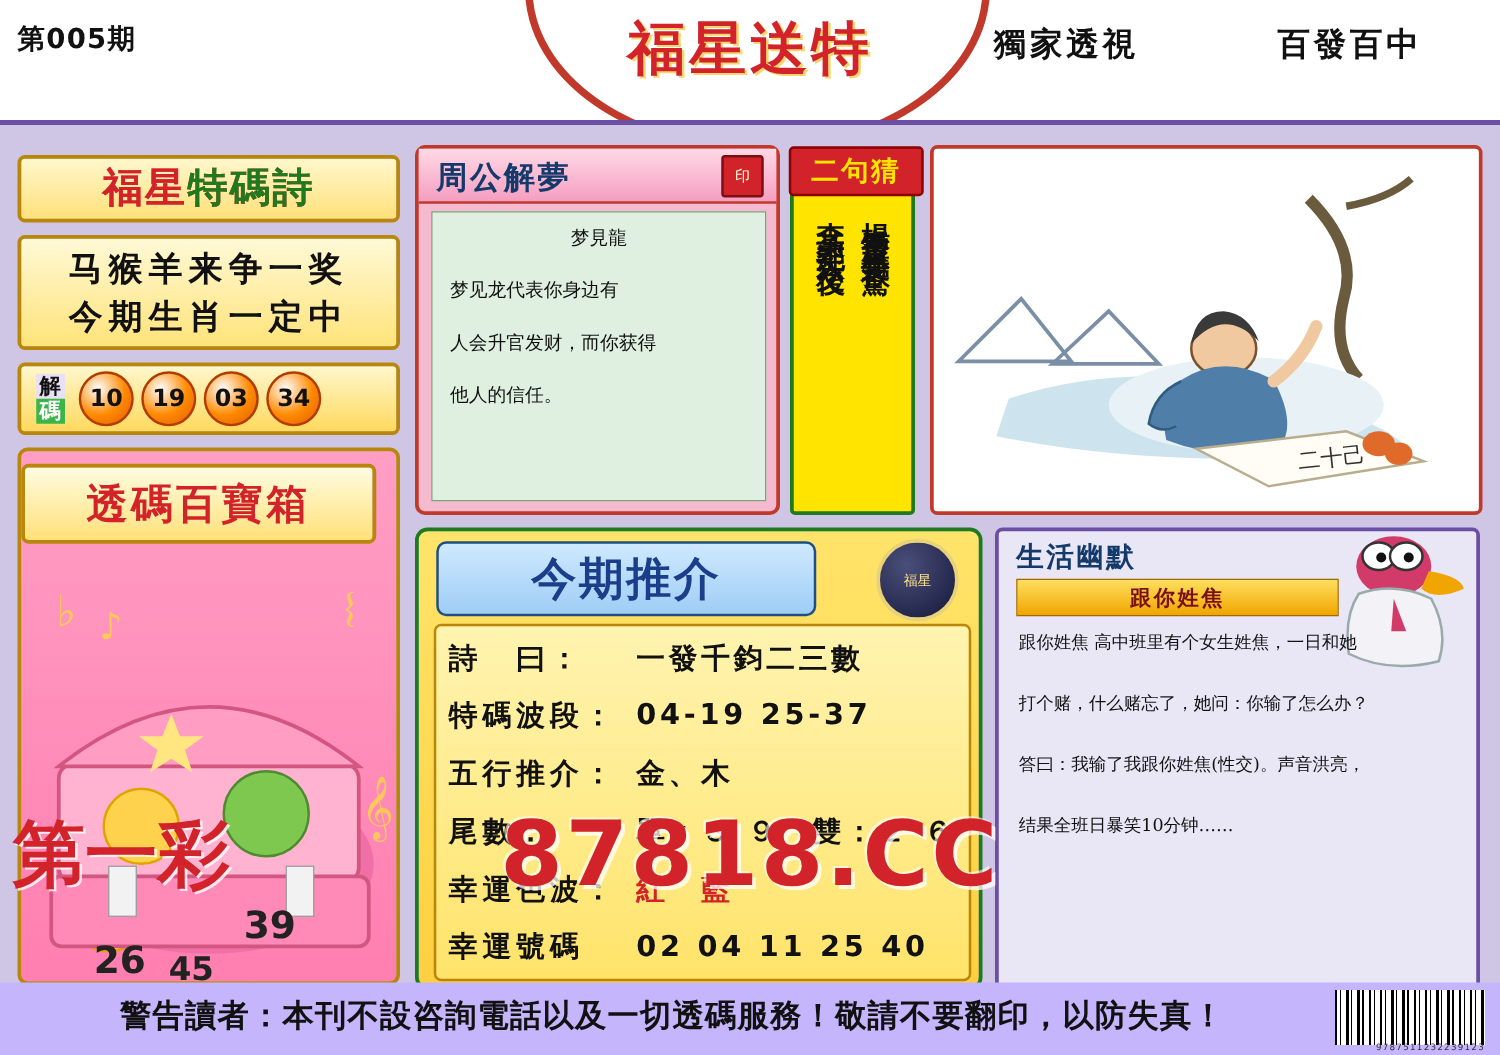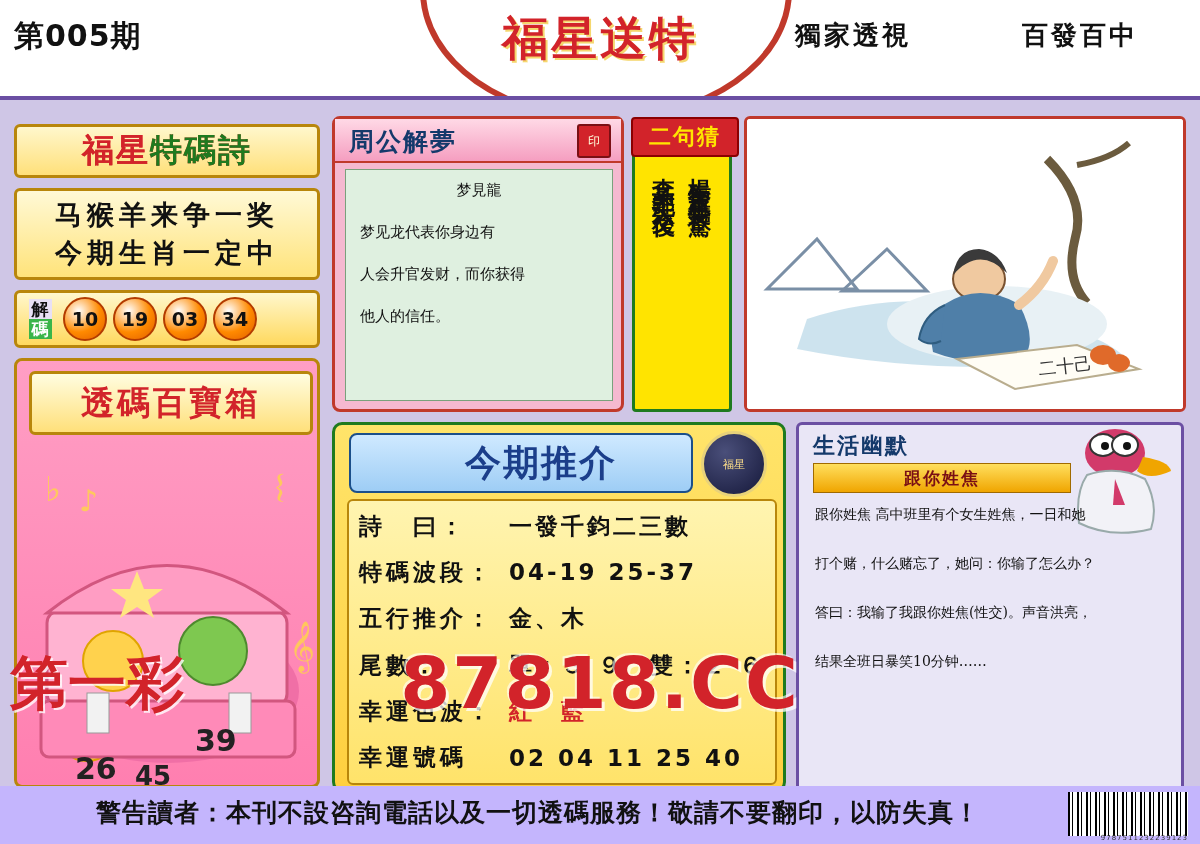--- a/index.html
+++ b/index.html
@@ -5,21 +5,21 @@
   html,body{margin:0;padding:0;}
   body{
     width:1200px;height:844px;overflow:hidden;
     font-family:"DejaVu Sans","Liberation Sans",sans-serif;
     background:#fff;position:relative;
   }
   .page{position:absolute;inset:0;background:#ffffff;}
 
   
   .banner{position:absolute;left:0;top:0;width:1200px;height:70px;background:#ffffff;}
-  .issue{position:absolute;left:14px;top:16px;font-size:30px;font-weight:bold;color:#111;
+  .issue{position:absolute;left:14px;top:16px;font-size:22px;font-weight:bold;color:#111;
          font-family:"DejaVu Sans","Liberation Sans",sans-serif;letter-spacing:1px;}
   .arc{position:absolute;left:420px;top:-140px;width:360px;height:250px;border:6px solid #c0392b;
        border-radius:50%;background:#fff;}
   .mainTitle{position:absolute;left:455px;top:8px;width:290px;text-align:center;font-size:46px;
        font-weight:bold;color:#d2232a;letter-spacing:3px;text-shadow:2px 2px 0 #f5d76e;}
   .subA{position:absolute;left:795px;top:18px;font-size:26px;font-weight:bold;color:#111;letter-spacing:3px;}
   .subB{position:absolute;left:1022px;top:18px;font-size:26px;font-weight:bold;color:#111;letter-spacing:3px;}
 
   
   .frame{position:absolute;left:0;top:62px;width:1200px;height:720px;background:#cfc6e6;
@@ -45,21 +45,21 @@
   .codeTag{width:34px;height:44px;display:flex;flex-direction:column;justify-content:center;
      align-items:center;font-size:17px;font-weight:bold;line-height:20px;}
   .codeTag .t1{background:#e8e0f5;color:#111;padding:0 3px;}
   .codeTag .t2{background:#3ab54a;color:#fff;padding:0 3px;}
   .ball{width:40px;height:40px;border-radius:50%;background:radial-gradient(circle at 34% 30%,#fff,#ff8a00 55%,#e05c00);
      border:2px solid #b33b00;color:#111;font-size:19px;font-weight:bold;display:flex;align-items:center;
      justify-content:center;}
 
   .chestBox{left:14px;top:258px;width:306px;height:430px;background:linear-gradient(#ff9ec4,#ff7fb0);
      border:3px solid #b8860b;border-radius:8px;overflow:hidden;}
-  .chestTitle{position:absolute;left:12px;top:10px;width:278px;height:58px;background:linear-gradient(#fffde0,#ffe07a);
+  .chestTitle{position:absolute;left:0;top:10px;width:278px;height:58px;background:linear-gradient(#fffde0,#ffe07a);
      border:3px solid #b8860b;border-radius:6px;display:flex;align-items:center;justify-content:center;}
   .chestTitle span{font-size:33px;font-weight:bold;color:#d2232a;letter-spacing:3px;}
   .chestNums{position:absolute;inset:0;}
   .cn{position:absolute;font-size:30px;font-weight:bold;color:#222;}
 
   
   .dreamBox{left:332px;top:16px;width:292px;height:296px;background:#f5b9d0;border:3px solid #c0392b;
      border-radius:8px;}
   .dreamHead{position:absolute;left:0;top:0;width:100%;height:42px;
      background:linear-gradient(#ffd9e6,#f59ec0);border-bottom:2px solid #c0392b;}
@@ -81,21 +81,21 @@
   .vcol{writing-mode:vertical-rl;font-size:23px;font-weight:bold;color:#111;letter-spacing:6px;line-height:30px;}
 
   
   .picBox{left:744px;top:16px;width:442px;height:296px;background:#fff;border:3px solid #c0392b;border-radius:6px;overflow:hidden;}
 
   
   .recBox{left:332px;top:322px;width:454px;height:370px;background:linear-gradient(#ffe46a,#ffcf3f);
      border:3px solid #1f7a1f;border-radius:10px;}
   .recHead{position:absolute;left:14px;top:8px;width:300px;height:56px;
      background:linear-gradient(#cfe9ff,#9ecdf5);border:2px solid #1b4f8a;border-radius:8px;
-     display:flex;align-items:center;justify-content:center;padding-left:40px;}
+     display:flex;align-items:center;justify-content:center;}
   .recHead span{font-size:36px;font-weight:bold;color:#1b3e8a;letter-spacing:2px;}
   .recSeal{position:absolute;right:16px;top:6px;width:60px;height:60px;border-radius:50%;
      background:radial-gradient(circle at 35% 30%,#4a4f7a,#15183a);border:3px solid #e8d27a;
      display:flex;align-items:center;justify-content:center;color:#ffe08a;font-size:11px;}
   .recList{position:absolute;left:12px;top:74px;width:430px;height:286px;
      background:linear-gradient(#fff4b0,#ffe36a);border:2px solid #b8860b;border-radius:6px;
      padding:6px 10px;box-sizing:border-box;display:flex;flex-direction:column;justify-content:space-between;}
   .recRow{display:flex;align-items:center;font-size:23px;font-weight:bold;color:#111;height:38px;}
   .recRow .k{width:150px;letter-spacing:4px;}
   .recRow .v{flex:1;letter-spacing:3px;color:#111;}

